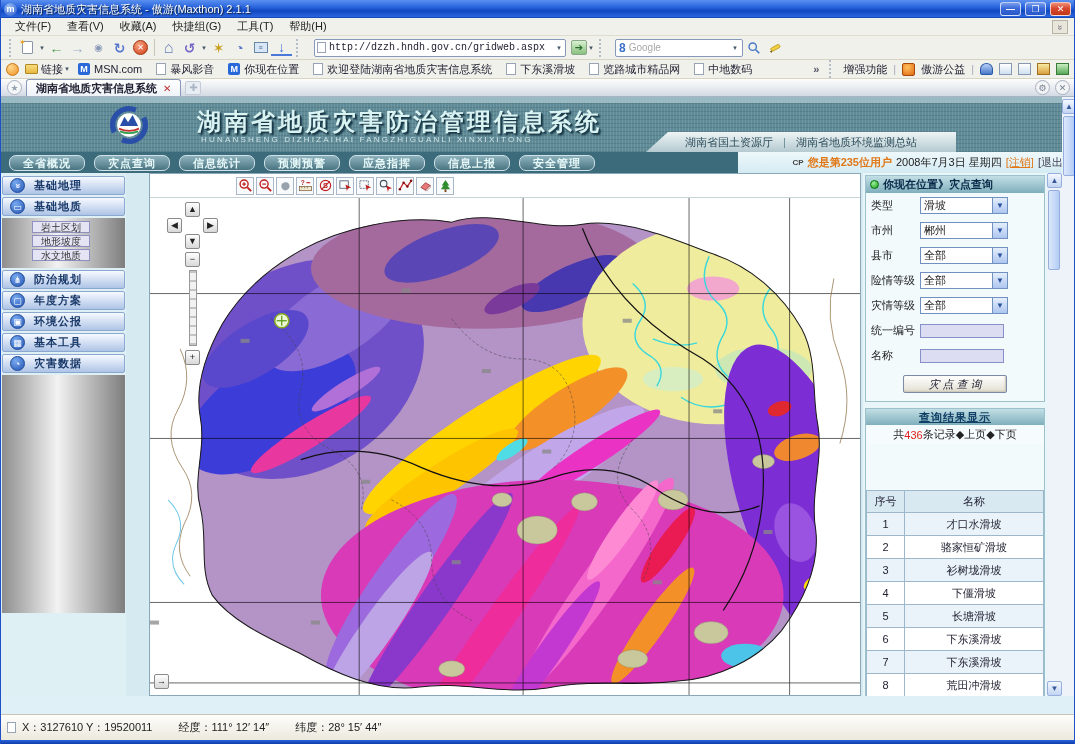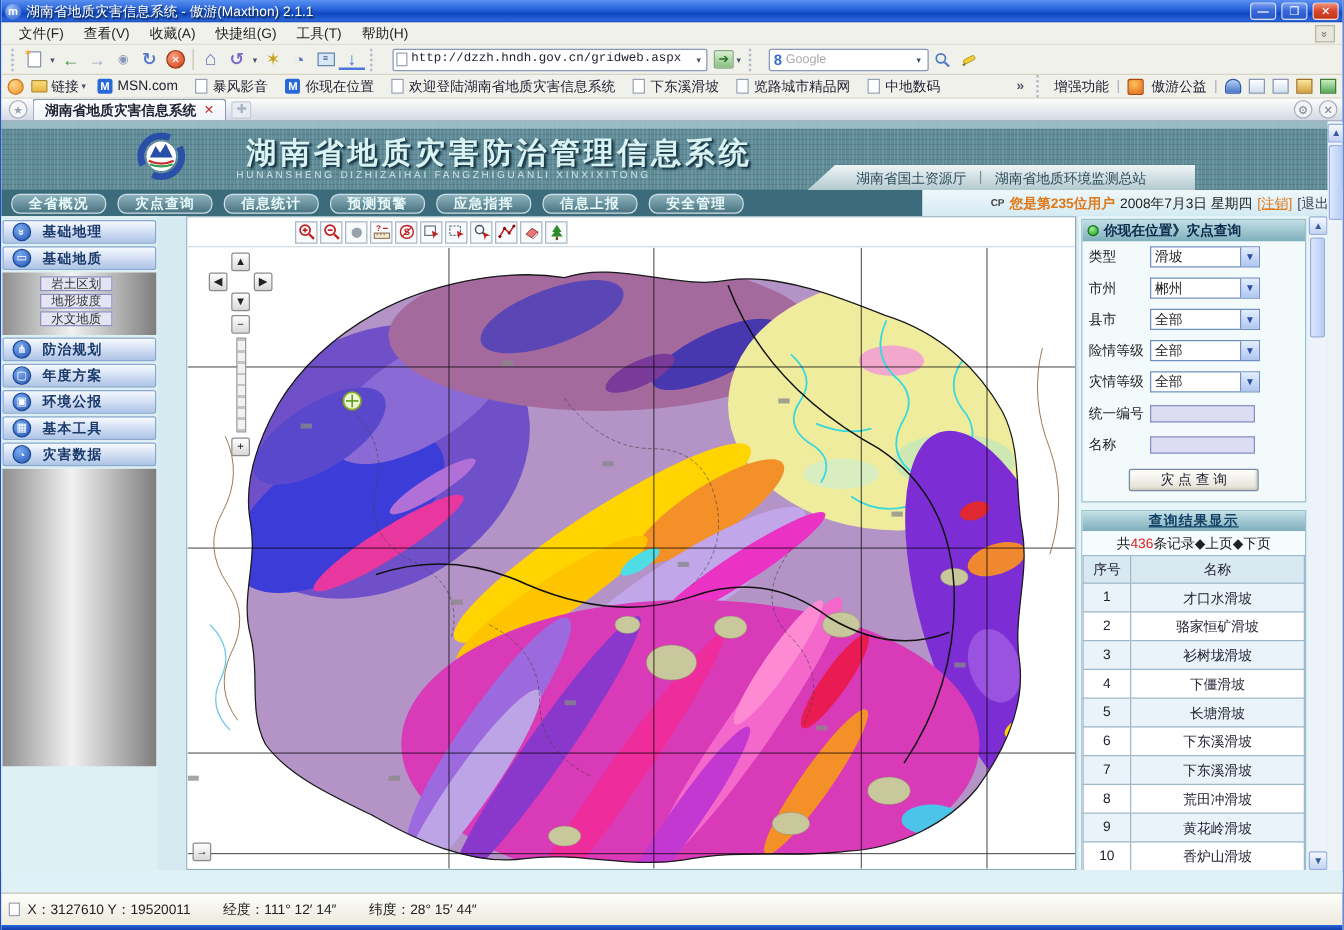--- a/index.html
+++ b/index.html
@@ -60,21 +60,21 @@
   .ghost-tab{width:16px;height:14px;margin:0 0 1px 4px;border:1px solid #c4ccd8;background:#e8edf4;color:#a8b4c4;font-size:10px;text-align:center;line-height:12px;border-radius:2px;}
   .tabbar-right{margin-left:auto;display:flex;gap:5px;margin-bottom:1px;}
   .round-btn{width:15px;height:15px;border-radius:50%;border:1px solid #a8b0c0;background:#f2f4f6;color:#788494;font-size:9px;text-align:center;line-height:14px;}
 
   
   .banner{position:absolute;left:0;top:97px;width:100%;height:55px;background:#5e8b97;
     background-image:repeating-linear-gradient(90deg,rgba(255,255,255,.10) 0 1px,transparent 1px 3px),repeating-linear-gradient(0deg,rgba(0,0,0,.10) 0 1px,transparent 1px 4px);}
   .banner-top{position:absolute;left:0;top:0;width:100%;height:6px;background:#a5c2ca;opacity:.85;}
   .logo{position:absolute;left:108px;top:8px;}
   .banner-title{position:absolute;left:196px;top:9px;font-size:24px;font-weight:bold;color:#d9f2f2;letter-spacing:3px;text-shadow:1px 1px 0 #1a3a4a,2px 2px 2px #12303e;white-space:nowrap;}
-  .banner-sub{position:absolute;left:188px;top:38px;font-size:8px;color:#cfe4e8;letter-spacing:2.2px;}
+  .banner-sub{position:absolute;left:200px;top:38px;font-size:8px;color:#cfe4e8;letter-spacing:2.2px;}
   .banner-links{position:absolute;right:118px;bottom:0;height:20px;width:310px;display:flex;align-items:center;justify-content:center;gap:10px;
     background:linear-gradient(#eef4f5,#b4cad0);clip-path:polygon(22px 0,100% 0,100% 100%,0 100%);font-size:11px;color:#2a4a58;}
   .bl-sep{color:#6a8a96;}
 
   
   .navrow{position:absolute;left:0;top:152px;width:737px;height:21px;background:#3c6b7b;display:flex;align-items:center;padding-left:8px;gap:9px;}
   .nav-tab{height:16px;padding:0 13px;border:1px solid #cfe2e8;border-radius:7px;background:linear-gradient(#8db2bd,#4a7482);
     color:#e6f8f8;font-size:11px;font-weight:bold;line-height:14px;letter-spacing:1px;white-space:nowrap;}
   .userrow{position:absolute;left:737px;top:152px;width:338px;height:21px;background:linear-gradient(#eef8fb,#d4ebf3);display:flex;align-items:center;justify-content:flex-end;padding-right:10px;gap:4px;font-size:11px;color:#222;white-space:nowrap;}
   .cp{font-size:8px;font-weight:bold;color:#444;}
@@ -109,25 +109,25 @@
   .q-head{height:17px;background:linear-gradient(#c2dfe5,#7fafbc);display:flex;align-items:center;gap:4px;padding:0 4px;font-weight:bold;color:#0a2a4a;}
   .green-dot{width:9px;height:9px;border-radius:50%;background:radial-gradient(circle at 35% 30%,#9af09a,#18a018);border:1px solid #0c700c;}
   .q-hint{padding:4px 0 2px 6px;}
   .q-row{display:flex;align-items:center;height:25px;padding-left:5px;}
   .q-lab{width:49px;}
   .q-select{width:88px;height:17px;background:#fff;border:1px solid #7090c0;display:flex;align-items:center;}
   .q-selval{flex:1;padding-left:3px;}
   .q-arrow{width:15px;height:100%;background:linear-gradient(#e4eefc,#aec6f0);border-left:1px solid #7090c0;color:#2a50a0;font-size:8px;text-align:center;line-height:15px;}
   .q-input{width:84px;height:14px;background:#dcdcf2;border:1px solid #8890c8;}
   .q-btnrow{display:flex;justify-content:center;padding:7px 0 8px 0;}
-  .q-btn{width:104px;height:18px;border:1px solid #7a8aa8;border-radius:2px;background:linear-gradient(#ffffff,#e2dfd2);box-shadow:inset -1px -1px 2px #c8c4b4;font-size:11px;text-align:center;line-height:16px;color:#223;}
+  .q-btn{width:104px;height:18px;border:1px solid #7a8aa8;border-radius:2px;background:linear-gradient(#ffffff,#e2dfd2);box-shadow:inset -1px -1px 2px #c8c4b4;font-size:11px;text-align:center;line-height:16px;color:#223;font-style:italic;}
   .r-head{height:16px;background:linear-gradient(#c2dfe5,#7fafbc);text-align:center;font-weight:bold;color:#123f66;line-height:16px;letter-spacing:1px;text-decoration:underline;}
   .r-count{height:19px;display:flex;align-items:center;justify-content:center;background:#f6fbfd;}
   .r-count .red{color:#e02020;}
-  table.results{width:100%;border-collapse:collapse;background:#fff;}
+  table.results{width:100%;border-collapse:collapse;background:#fff;margin-top:46px;}
   table.results th,table.results td{border:1px solid #9db8ca;font-size:11px;font-weight:normal;text-align:center;color:#223;}
   table.results th{height:22px;background:#d9e9f2;}
   table.results td{height:23px;}
   table.results td.c1{width:38px;}
   table.results tr:nth-child(odd) td{background:#eaf3f9;}
 
   
   .vscroll{position:absolute;background:#eef3fa;}
   .sc-btn{position:absolute;left:0;width:100%;height:15px;background:linear-gradient(#f4f8ff,#c2d4f2);border:1px solid #96aede;border-radius:2px;color:#3a5a9c;font-size:8px;text-align:center;line-height:13px;}
   .sc-thumb{position:absolute;left:1px;width:12px;background:linear-gradient(90deg,#dce8fc,#b4ccf4);border:1px solid #96aede;border-radius:2px;}

